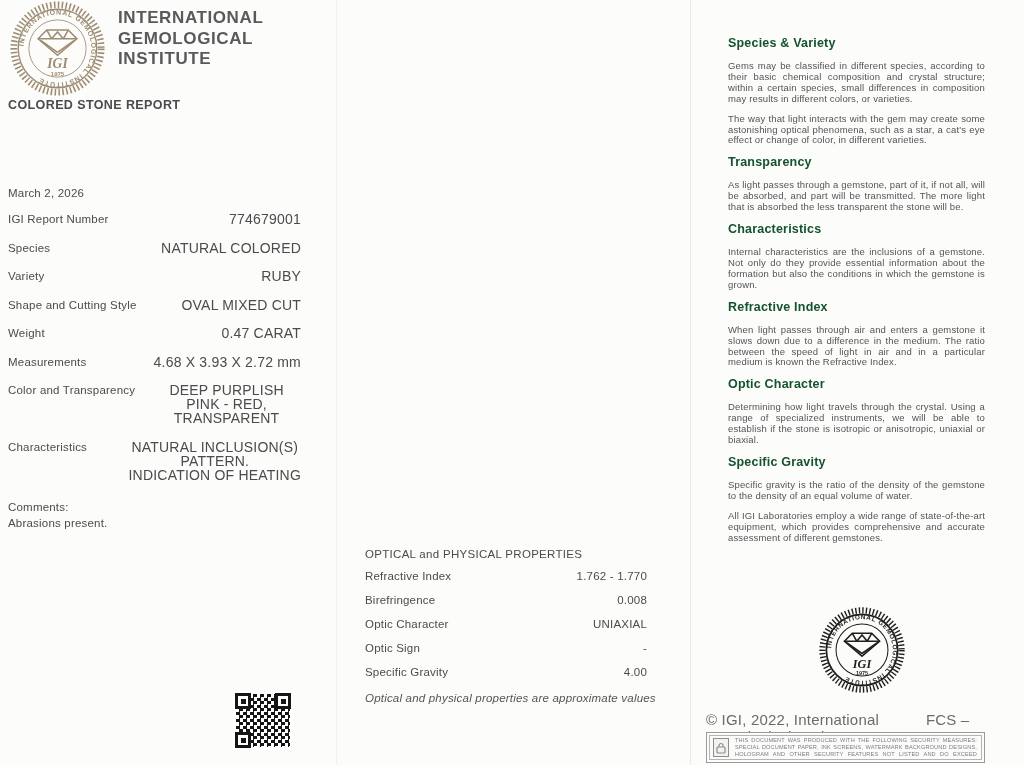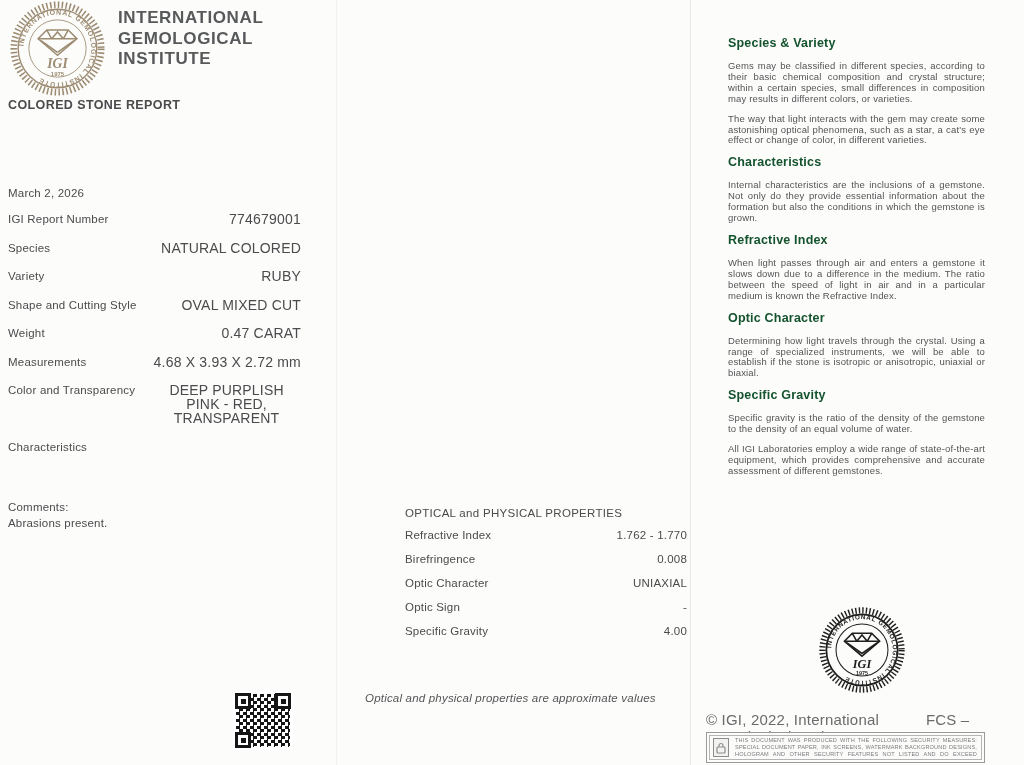--- a/index.html
+++ b/index.html
@@ -34,21 +34,21 @@
 
   
   .report-date { left:8px; top:187px; font-size:11.5px; letter-spacing:0.2px; }
   .left-fields { left:8px; top:212px; width:293px; }
   .frow { display:flex; justify-content:space-between; align-items:flex-start; margin-bottom:14.5px;gap:17px; }
   .flabel { font-size:11.5px; line-height:14px; letter-spacing:0.2px; white-space:nowrap; }
   .fvalue { font-size:14px; line-height:14px; letter-spacing:0.2px; text-align:center; white-space:pre-line; }
   .comments { left:8px; top:500px; font-size:11.5px; line-height:15.5px; letter-spacing:0.2px; }
 
   
-  .optical { left:365px; top:506px; width:282px;margin-left:40px; }
+  .optical { left:365px; top:547px; width:282px; }
   .optical-heading { font-size:11.5px; letter-spacing:0.3px; line-height:14px; margin-bottom:8px; }
   .orow { display:flex; justify-content:space-between; margin-bottom:10px; }
   .olabel, .ovalue { font-size:11.5px; line-height:14px; letter-spacing:0.2px; }
   .optical-note { left:365px; top:692px; font-size:11.5px; font-style:italic; letter-spacing:0.2px; color:#545456; }
   .website { left:0; top:783px; width:1024px; text-align:center; font-size:14.5px; font-weight:bold; color:#57585a; letter-spacing:0.3px; }
 
   
   .qr { left:233px; top:691px; width:60px; height:59px; background:#fff; }
   .qr-pattern {
     position:absolute; inset:3px;
@@ -148,20 +148,23 @@
     <span class="flabel">Measurements</span>
     <span class="fvalue">4.68 X 3.93 X 2.72 mm</span>
   </div>
   <div class="frow">
     <span class="flabel">Color and Transparency</span>
     <span class="fvalue">DEEP PURPLISH PINK - RED,
 TRANSPARENT</span>
   </div>
   <div class="frow">
     <span class="flabel">Characteristics</span>
+    <span class="fvalue">NATURAL INCLUSION(S)
+PATTERN.
+INDICATION OF HEATING</span>
   </div>
 </div>
 
 <div class="abs comments">
   <div>Comments:</div>
   <div>Abrasions present.</div>
 </div>
 
 <div class="abs qr">
   <div class="qr-pattern"></div>
@@ -199,20 +202,24 @@
 <div class="abs website">www.igi.org</div>
 
 <div class="abs info-col">
 
   <div class="info-section">
     <div class="info-heading">Species &amp; Variety</div>
     <p class="info-p">Gems may be classified in different species, according to their basic chemical composition and crystal structure; within a certain species, small differences in composition may results in different colors, or varieties.</p>
     <p class="info-p">The way that light interacts with the gem may create some astonishing optical phenomena, such as a star, a cat's eye effect or change of color, in different varieties.</p>
   </div>
 
+  <div class="info-section">
+    <div class="info-heading">Transparency</div>
+    <p class="info-p">As light passes through a gemstone, part of it, if not all, will be absorbed, and part will be transmitted. The more light that is absorbed the less transparent the stone will be.</p>
+  </div>
 
   <div class="info-section">
     <div class="info-heading">Characteristics</div>
     <p class="info-p">Internal characteristics are the inclusions of a gemstone. Not only do they provide essential information  about the formation but also the conditions in which the gemstone is grown.</p>
   </div>
 
   <div class="info-section">
     <div class="info-heading">Refractive Index</div>
     <p class="info-p">When light passes through air and enters a gemstone it slows down due to a difference in the medium. The ratio between the speed of light in air and in a particular medium is known the Refractive Index.</p>
   </div>

